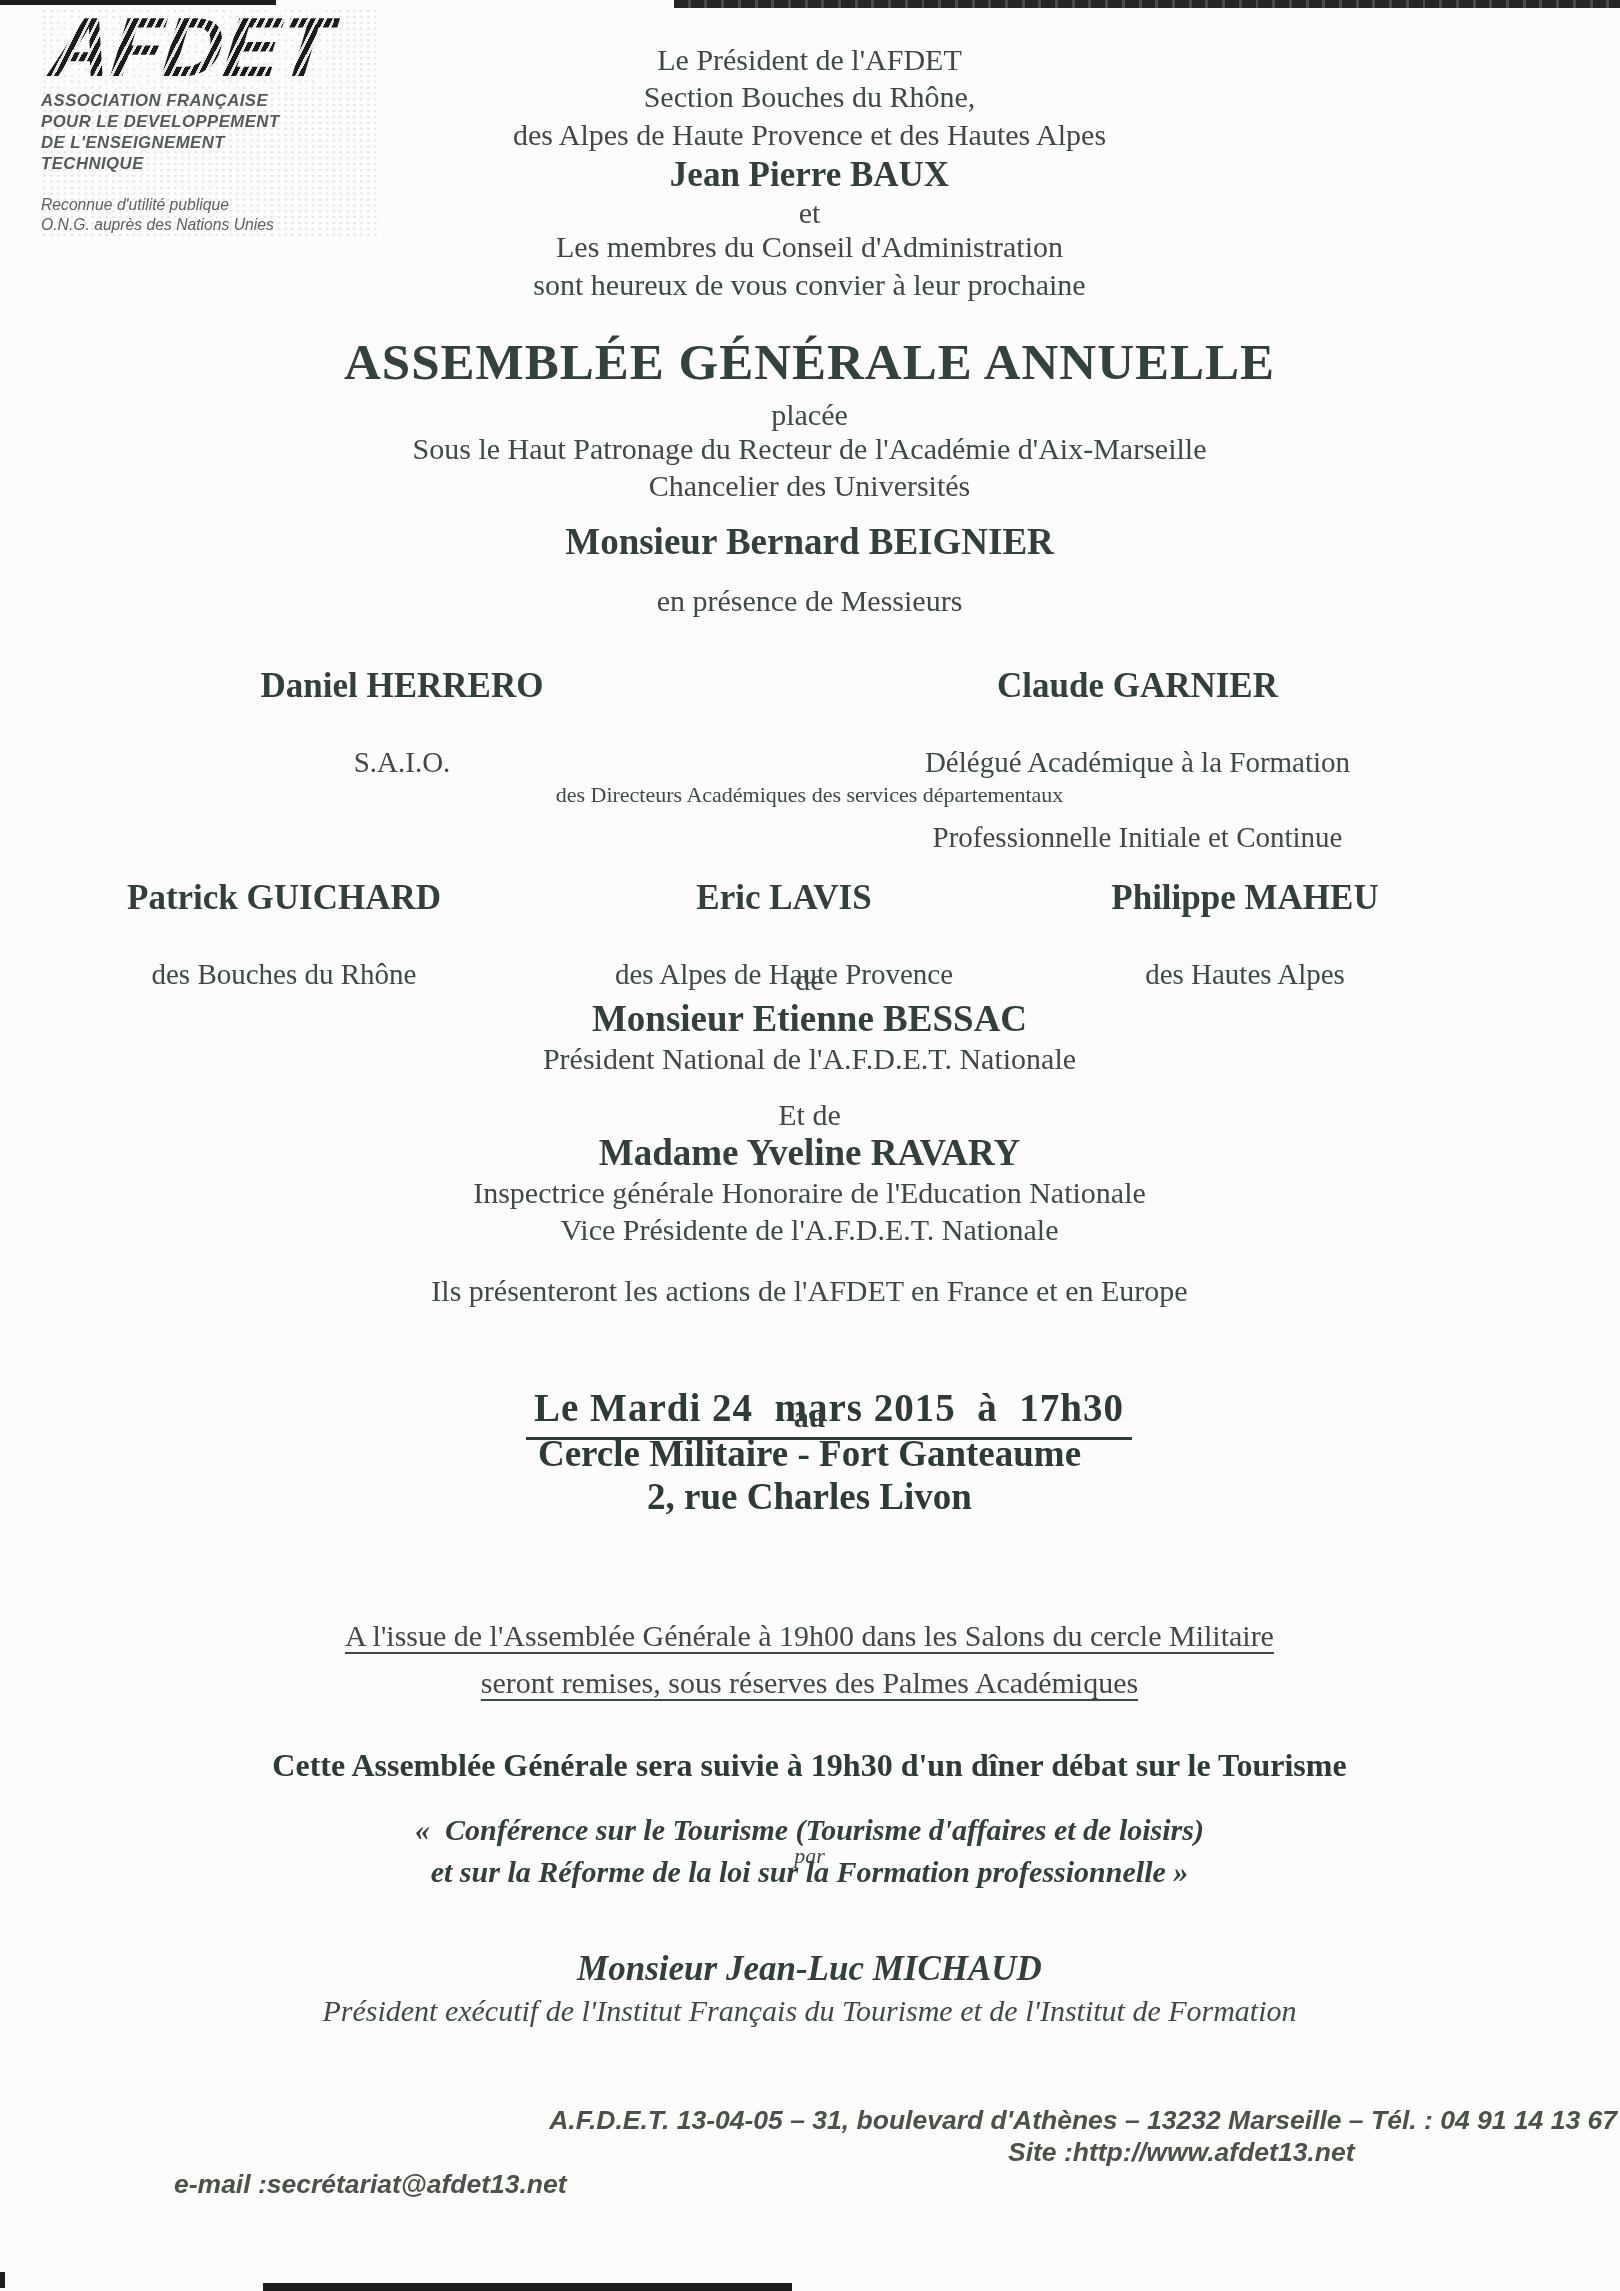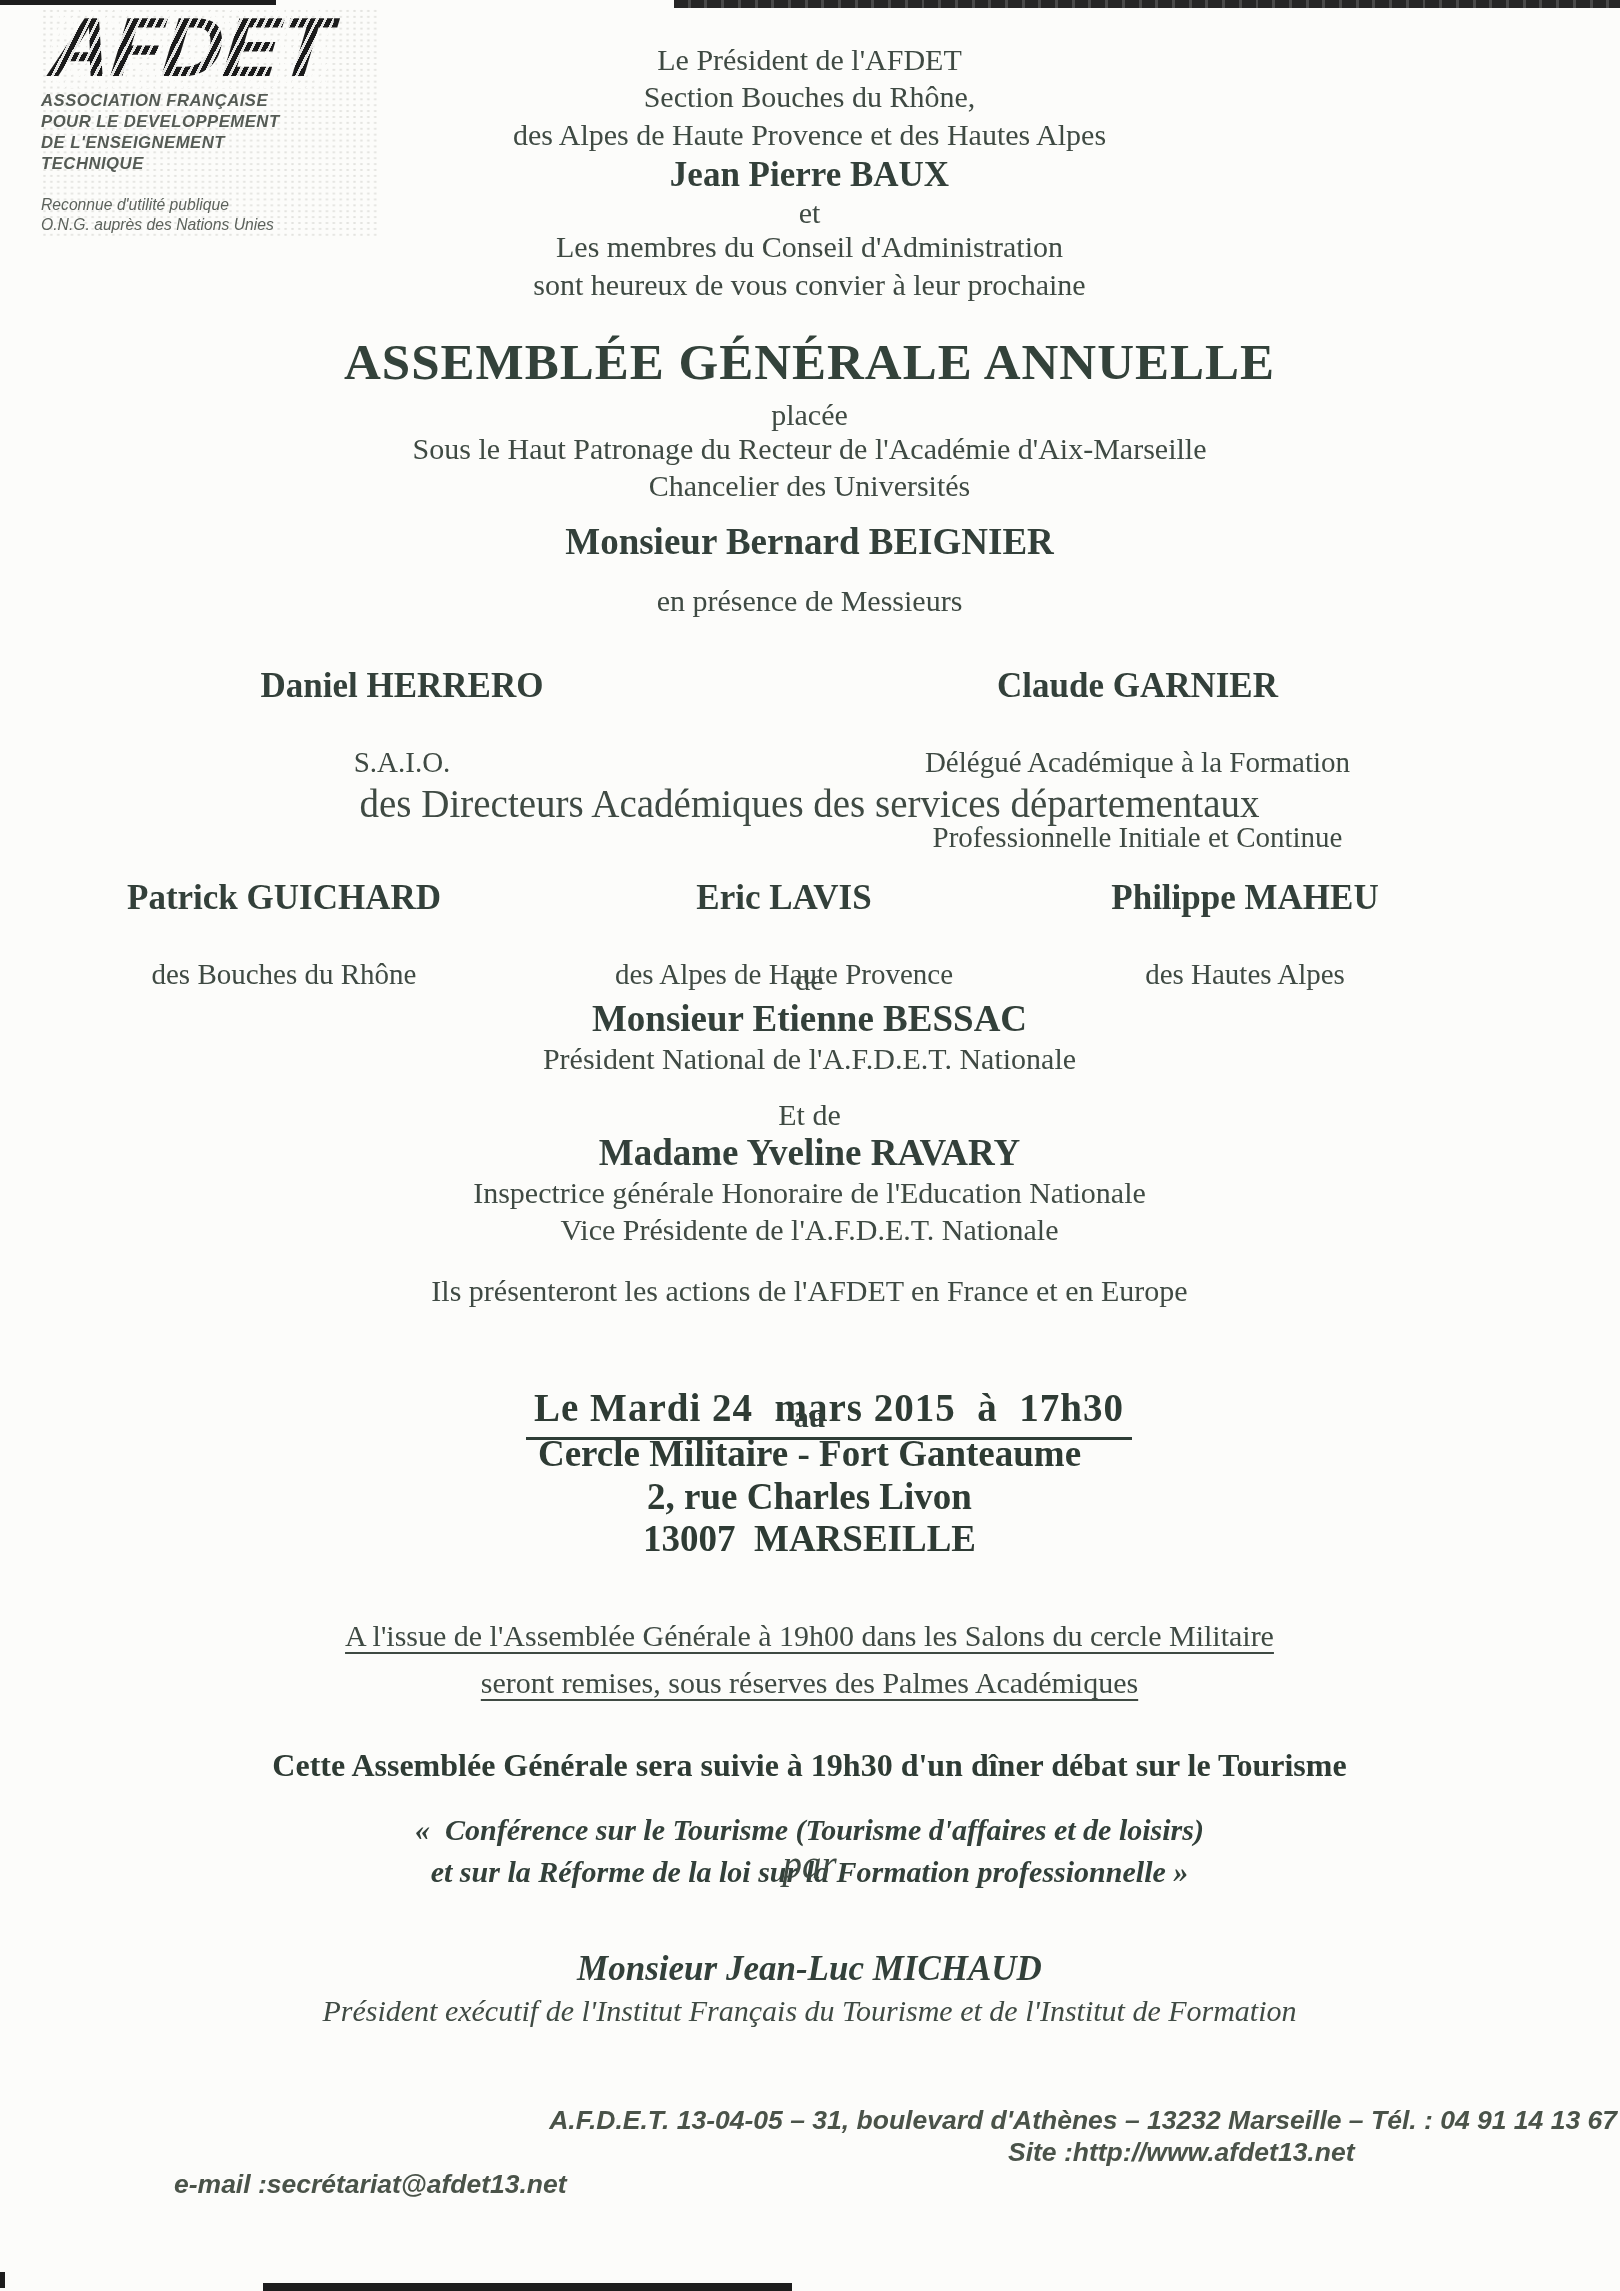--- a/index.html
+++ b/index.html
@@ -17,21 +17,21 @@
     text-align:center;white-space:pre-wrap;
     font-size:30px;line-height:1.15;
   }
   .b{font-weight:bold;color:#33403a;}
   .dark{color:#2e3b34;}
   .it{font-style:italic;}
   .t36{font-size:35px;}
   .t38{font-size:37px;}
   .t40{font-size:39px;}
   .t33{font-size:32px;}
-  .t30{font-size:39px;}
+  .t30{font-size:22px;}
   .title-main{font-size:51px;letter-spacing:1px;color:#33423a;font-weight:bold;}
   .uline{text-decoration:underline;text-decoration-thickness:2px;text-underline-offset:5.9px;}
   .date-line span{display:inline-block;border-bottom:3.9px solid #2f3d36;padding:0 7.8px 5.9px 7.8px;letter-spacing:1px;}
   .cell{position:absolute;text-align:center;white-space:pre-wrap;}
   .cell .nm{font-size:35px;font-weight:bold;color:#33403a;line-height:1.2;}
   .cell .rl{font-size:29px;line-height:1.35;}
   
   .logo{position:absolute;left:41px;top:7.8px;width:338px;
         font-family:"Liberation Sans", sans-serif;
         background:radial-gradient(#e3e3df 1px, transparent 1.4px);
@@ -132,21 +132,20 @@
   <div class="line" style="top:1176px">Inspectrice générale Honoraire de l'Education Nationale</div>
   <div class="line" style="top:1213px">Vice Présidente de l'A.F.D.E.T. Nationale</div>
   <div class="line" style="top:1274px">Ils présenteront les actions de l'AFDET en France et en Europe</div>
 
   <div class="line b t40 dark date-line" style="top:1341px">
     <span>Le Mardi 24  mars 2015  à  17h30</span>
   </div>
   <div class="line b" style="top:1400px">au</div>
   <div class="line b t38 dark" style="top:1433px">Cercle Militaire - Fort Ganteaume</div>
   <div class="line b t38 dark" style="top:1476px">2, rue Charles Livon</div>
-  <div class="line b t38 dark" style="top:1518px">13007  MARSEILLE</div>
   <div class="line uline" style="top:1619px">A l'issue de l'Assemblée Générale à 19h00 dans les Salons du cercle Militaire</div>
   <div class="line uline" style="top:1666px">seront remises, sous réserves des Palmes Académiques</div>
 
   <div class="line b t33 dark" style="top:1747px">Cette Assemblée Générale sera suivie à 19h30 d'un dîner débat sur le Tourisme</div>
   <div class="line b it" style="top:1813px">«  Conférence sur le Tourisme (Tourisme d'affaires et de loisirs)</div>
   <div class="line b it" style="top:1855px">et sur la Réforme de la loi sur la Formation professionnelle »</div>
   <div class="line it t30" style="top:1843px">par</div>
   <div class="line b it t36" style="top:1949px">Monsieur Jean-Luc MICHAUD</div>
   <div class="line it" style="top:1994px">Président exécutif de l'Institut Français du Tourisme et de l'Institut de Formation</div>
 

